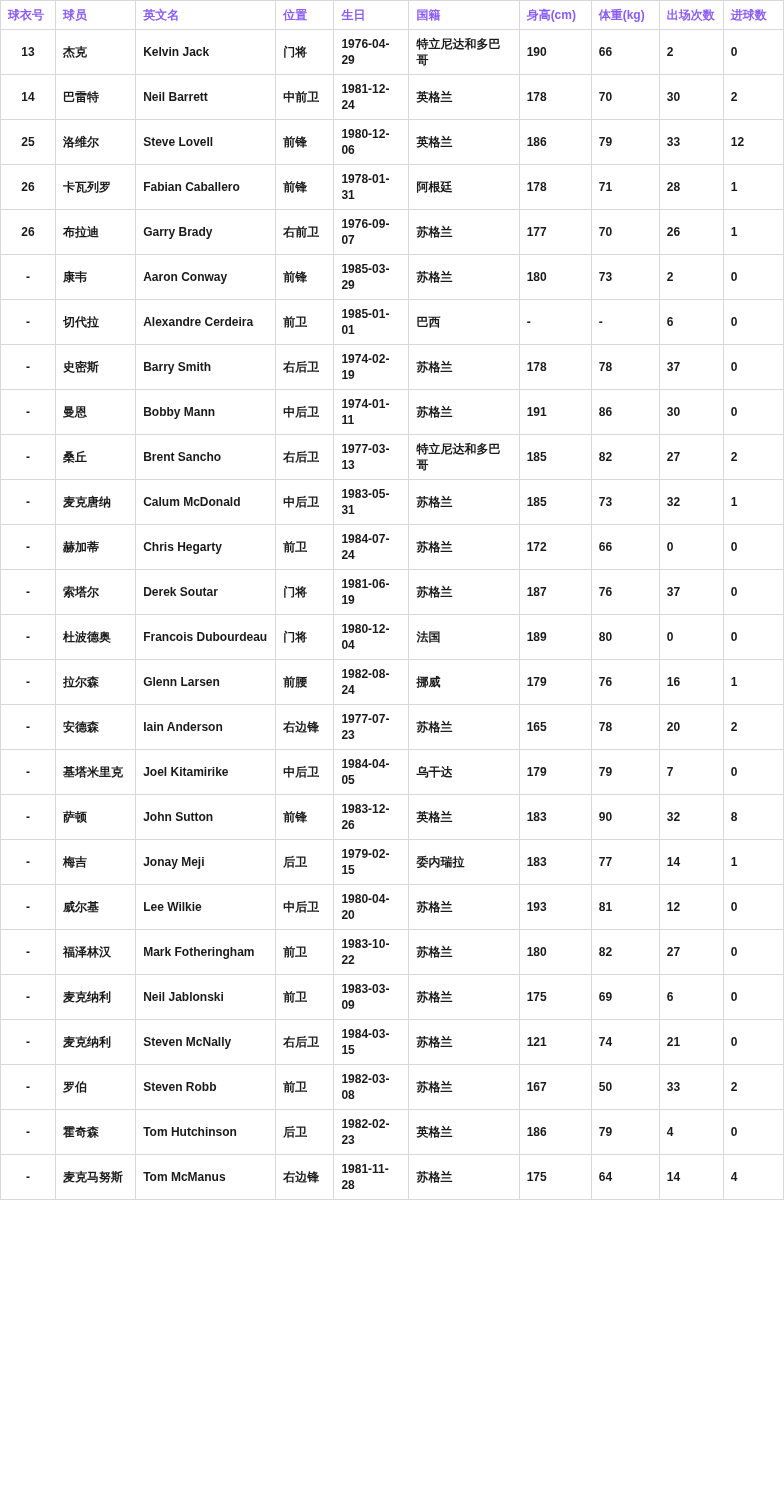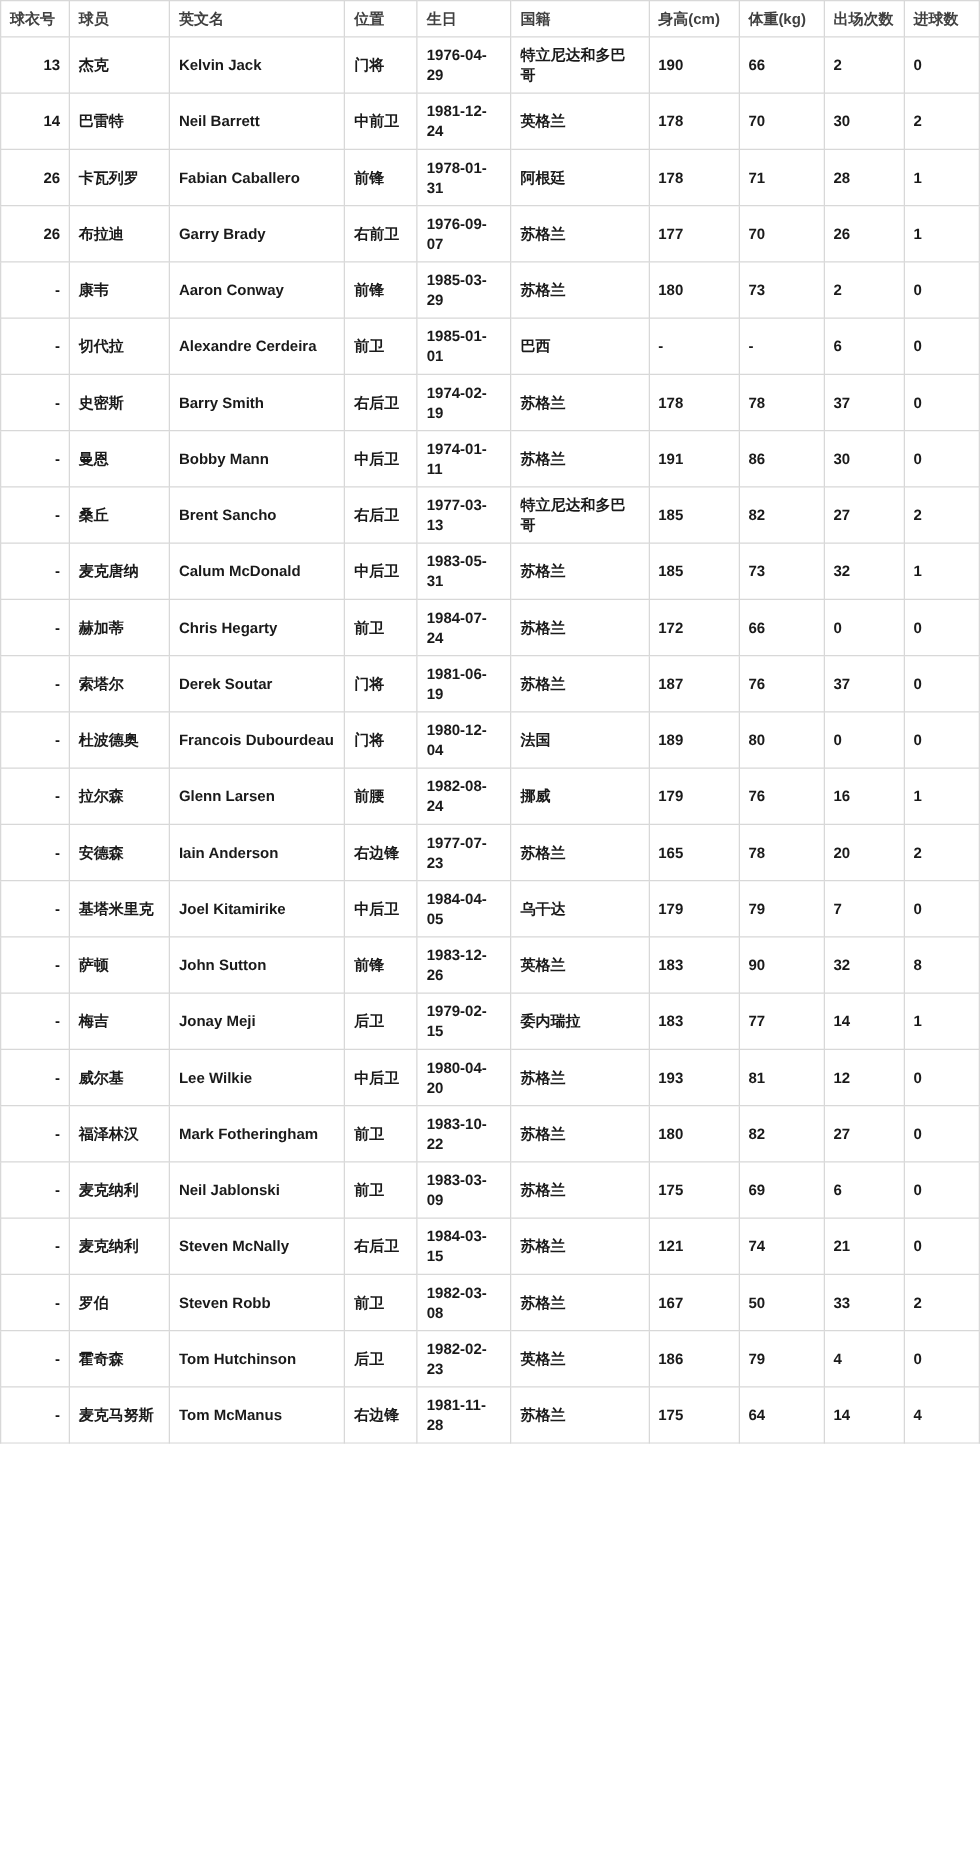--- a/index.html
+++ b/index.html
@@ -24,38 +24,38 @@
     font-size: 12px;
     font-weight: bold;
     padding: 6px 7px;
     line-height: 16px;
     word-wrap: break-word;
     overflow-wrap: break-word;
   }
   table.roster th {
     background: #ffffff;
     text-align: left;
-    color: #404040;
+    color: #8b5cf6;
   }
   table.roster td {
     color: #1a1a1a;
   }
   
   col.c-num    { width: 55px; }
   col.c-name   { width: 80px; }
   col.c-en     { width: 140px; }
   col.c-pos    { width: 58px; }
   col.c-dob    { width: 75px; }
   col.c-nat    { width: 110px; }
   col.c-ht     { width: 72px; }
   col.c-wt     { width: 68px; }
   col.c-apps   { width: 64px; }
   col.c-goals  { width: 60px; }
 
-  td.cell-num, th.head-num { text-align: right; }
+  td.cell-num, th.head-num { text-align: center; }
   .row-min-height { height: 36px; }
 </style>
 </head>
 <body>
 
 <table class="roster">
   <colgroup>
     <col class="c-num">
     <col class="c-name">
     <col class="c-en">
@@ -100,20 +100,32 @@
         <td>Neil Barrett</td>
         <td>中前卫</td>
         <td>1981-12-24</td>
         <td>英格兰</td>
         <td>178</td>
         <td>70</td>
         <td>30</td>
         <td>2</td>
       </tr>
       <tr class="row-min-height">
+        <td class="cell-num">25</td>
+        <td>洛维尔</td>
+        <td>Steve Lovell</td>
+        <td>前锋</td>
+        <td>1980-12-06</td>
+        <td>英格兰</td>
+        <td>186</td>
+        <td>79</td>
+        <td>33</td>
+        <td>12</td>
+      </tr>
+      <tr class="row-min-height">
         <td class="cell-num">26</td>
         <td>卡瓦列罗</td>
         <td>Fabian Caballero</td>
         <td>前锋</td>
         <td>1978-01-31</td>
         <td>阿根廷</td>
         <td>178</td>
         <td>71</td>
         <td>28</td>
         <td>1</td>

